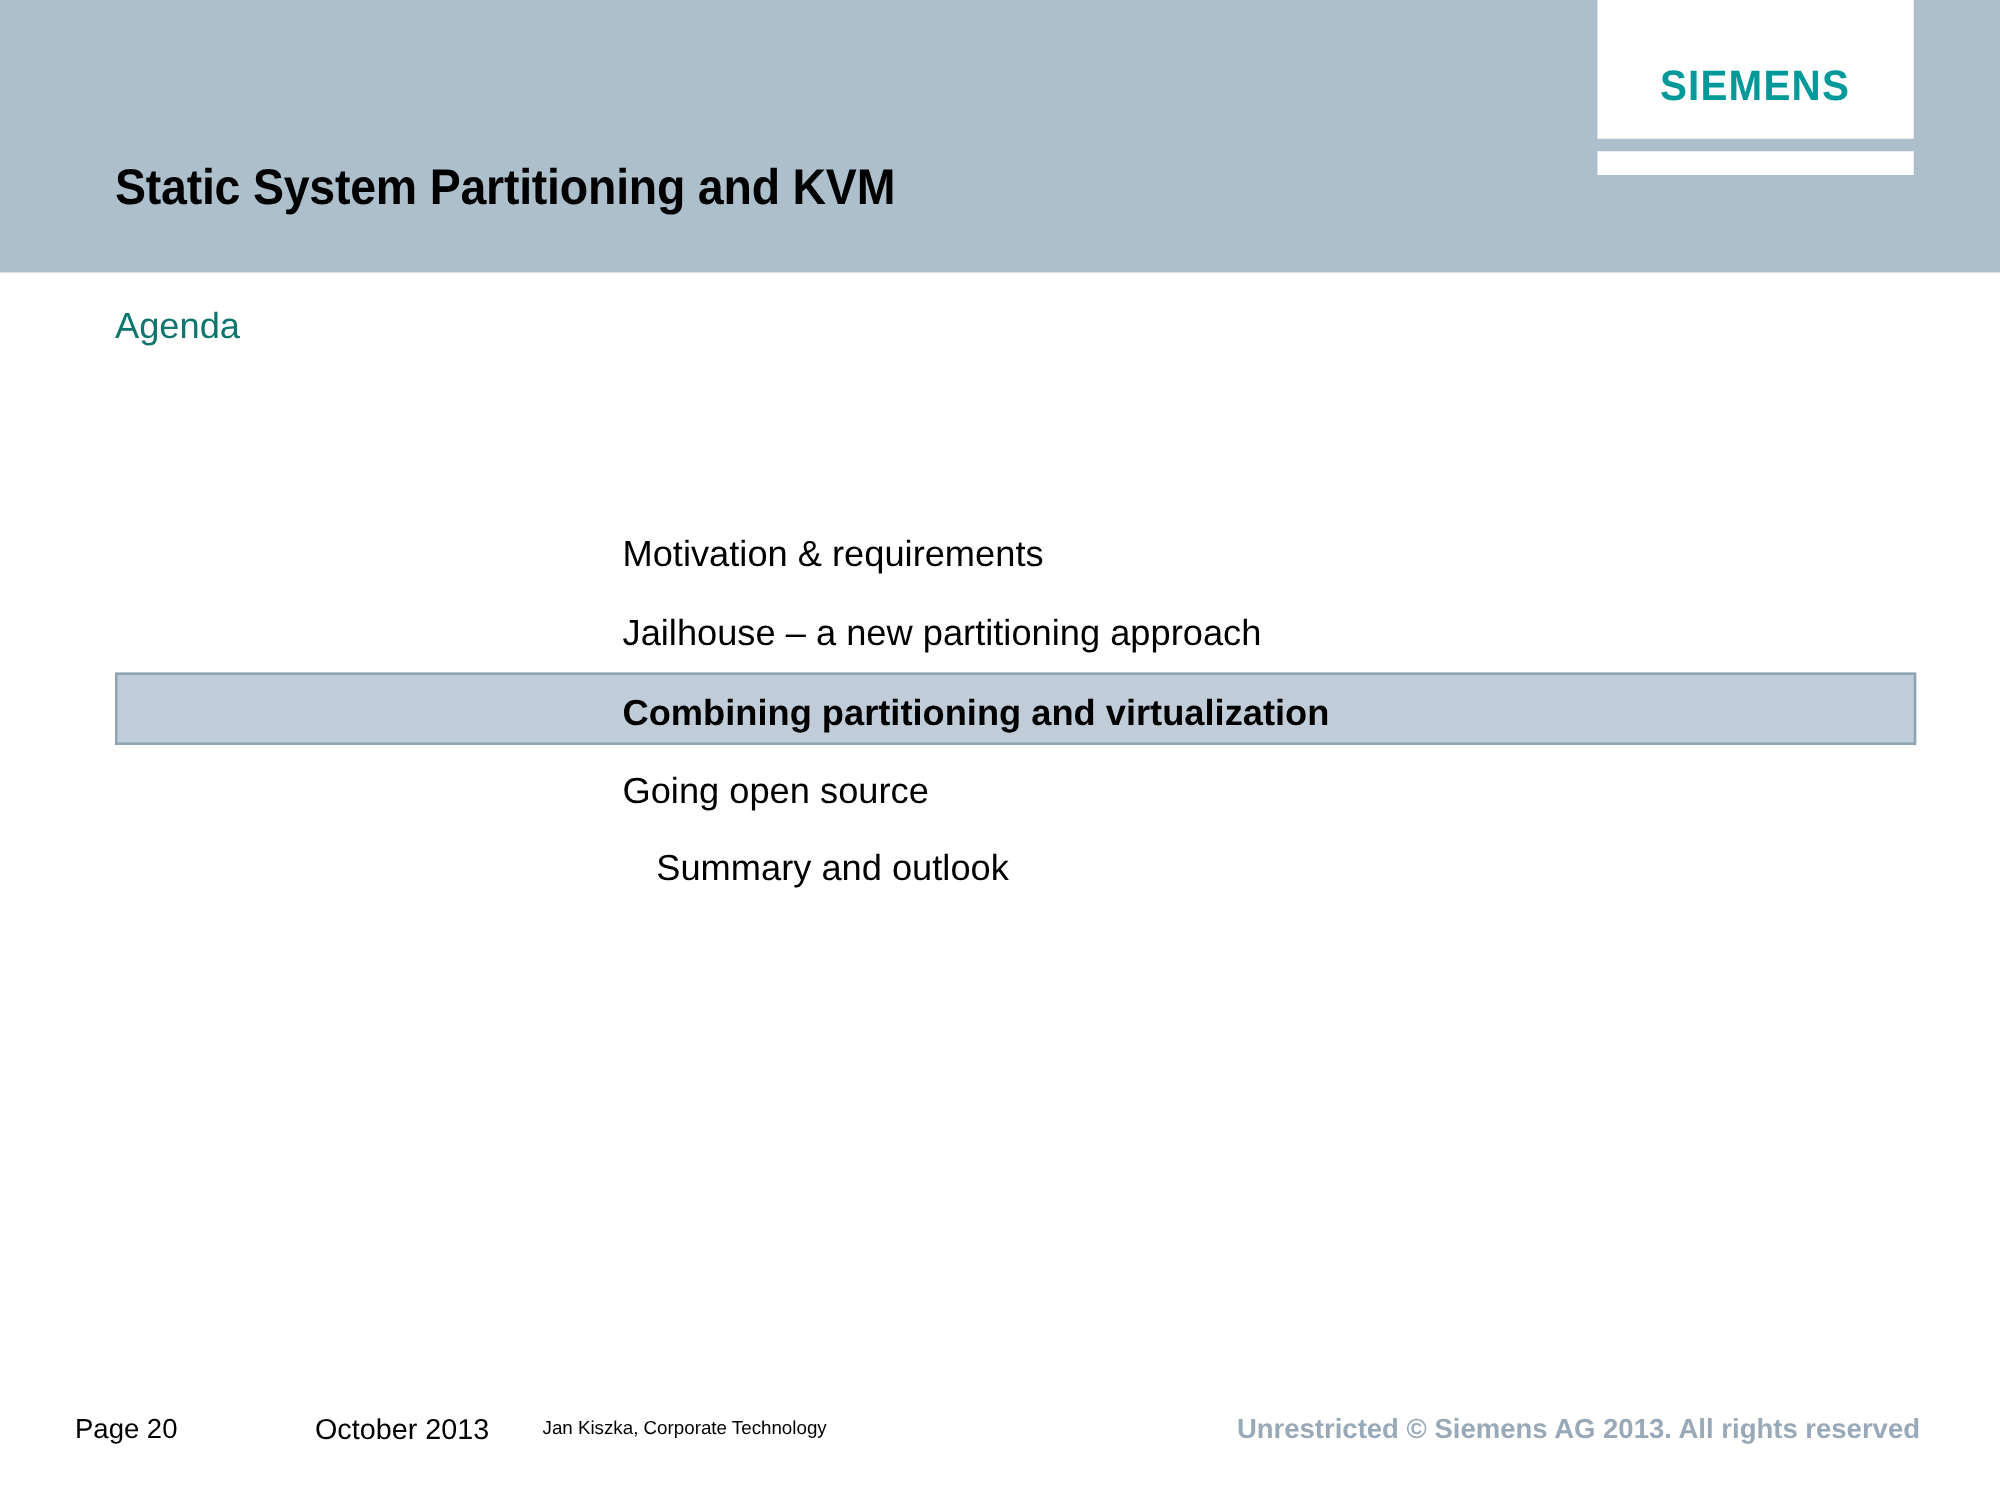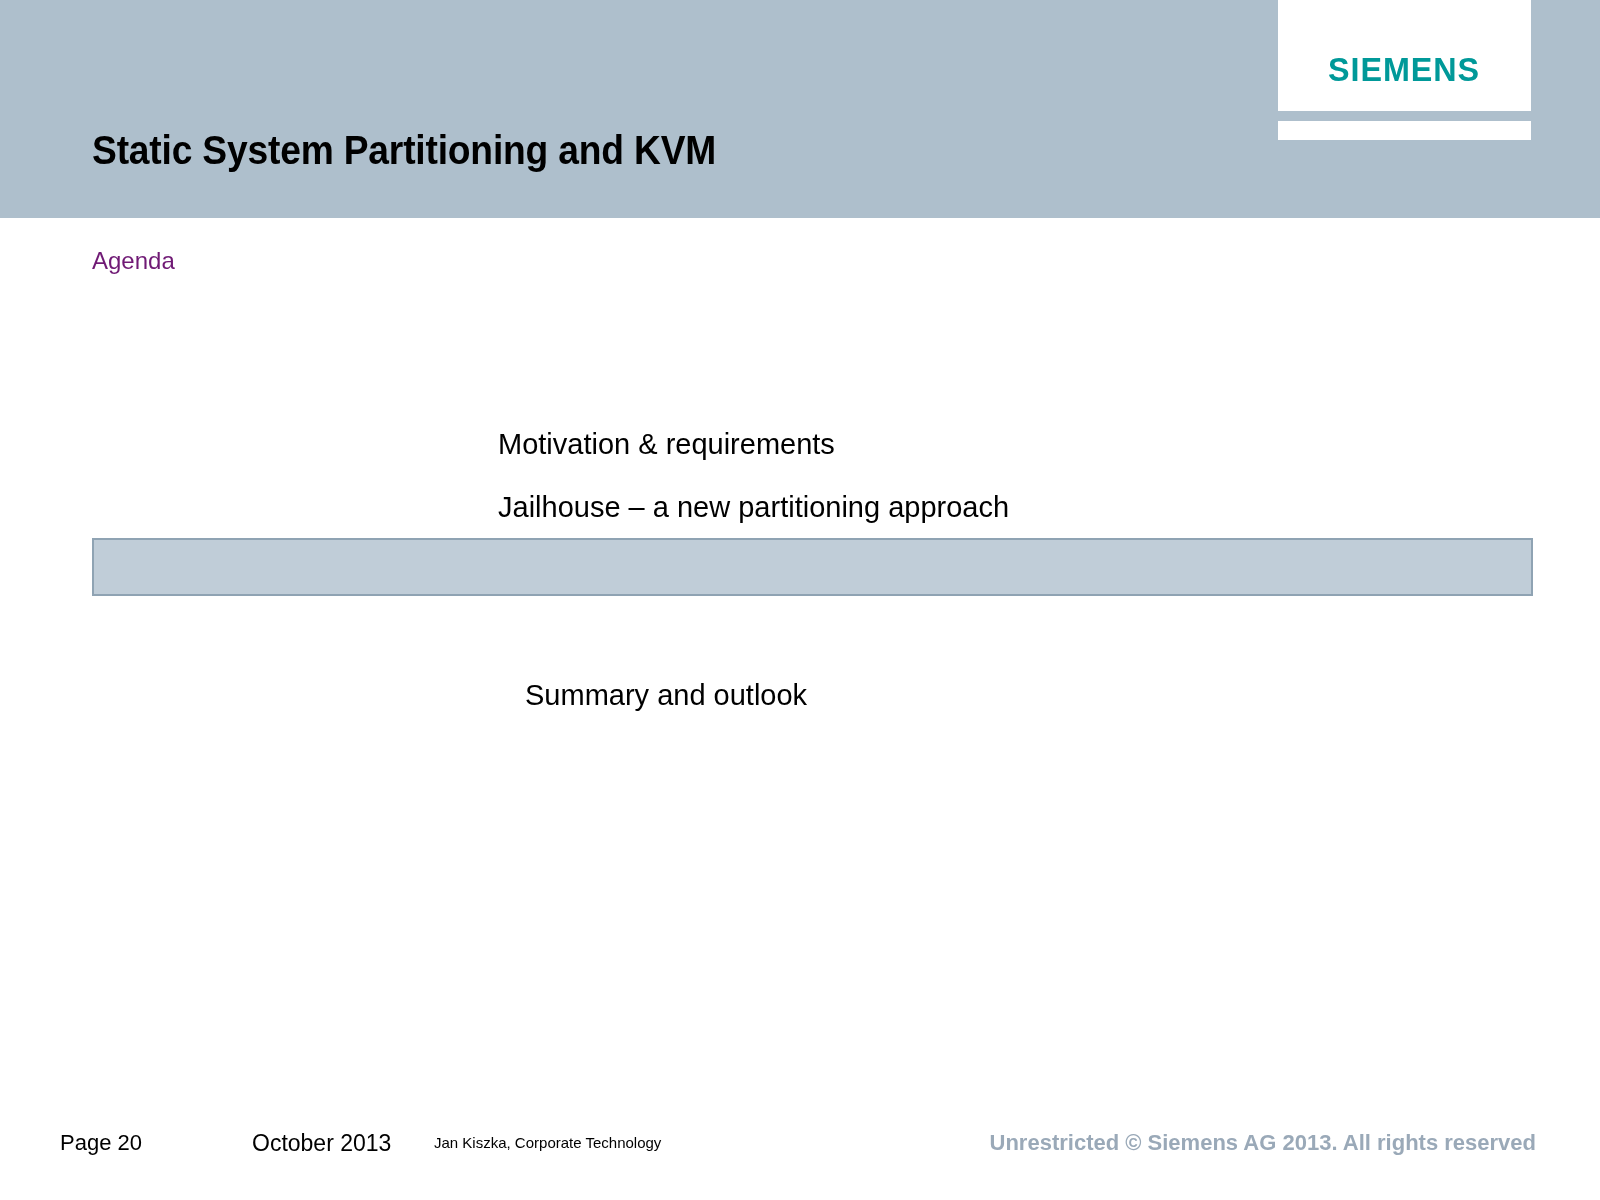--- a/index.html
+++ b/index.html
@@ -71,23 +71,23 @@
     width: 253px;
     height: 19px;
     background: #ffffff;
   }
 
   
   .kicker {
     position: absolute;
     left: 92px;
     top: 243px;
-    font-size: 24px;
+    font-size: 29px;
     line-height: 36px;
-    color: #701a75;
+    color: #0f766e;
     white-space: nowrap;
   }
 
   .agenda {
     position: absolute;
     left: 0;
     top: 0;
     width: 1600px;
     height: 1200px;
   }
@@ -173,21 +173,23 @@
 <div class="kicker">Agenda</div>
 
 <div class="agenda">
 
   <div class="agenda-highlight"></div>
 
   <div class="agenda-item" style="top:489px;">Jailhouse – a new partitioning approach</div>
 
   <div class="agenda-item" style="top:426px;">Motivation &amp; requirements</div>
 
+  <div class="agenda-item is-active" style="top:553px;">Combining partitioning and virtualization</div>
 
+  <div class="agenda-item" style="top:615px;">Going open source</div>
 
   <div class="agenda-item" style="top:677px;margin-left:27px;">Summary and outlook</div>
 </div>
 
 <div class="footer">
   <div class="footer-page">Page 20</div>
   <div class="footer-date">October 2013</div>
   <div class="footer-author">Jan Kiszka, Corporate Technology</div>
   <div class="footer-rights">Unrestricted © Siemens AG 2013. All rights reserved</div>
 </div>

